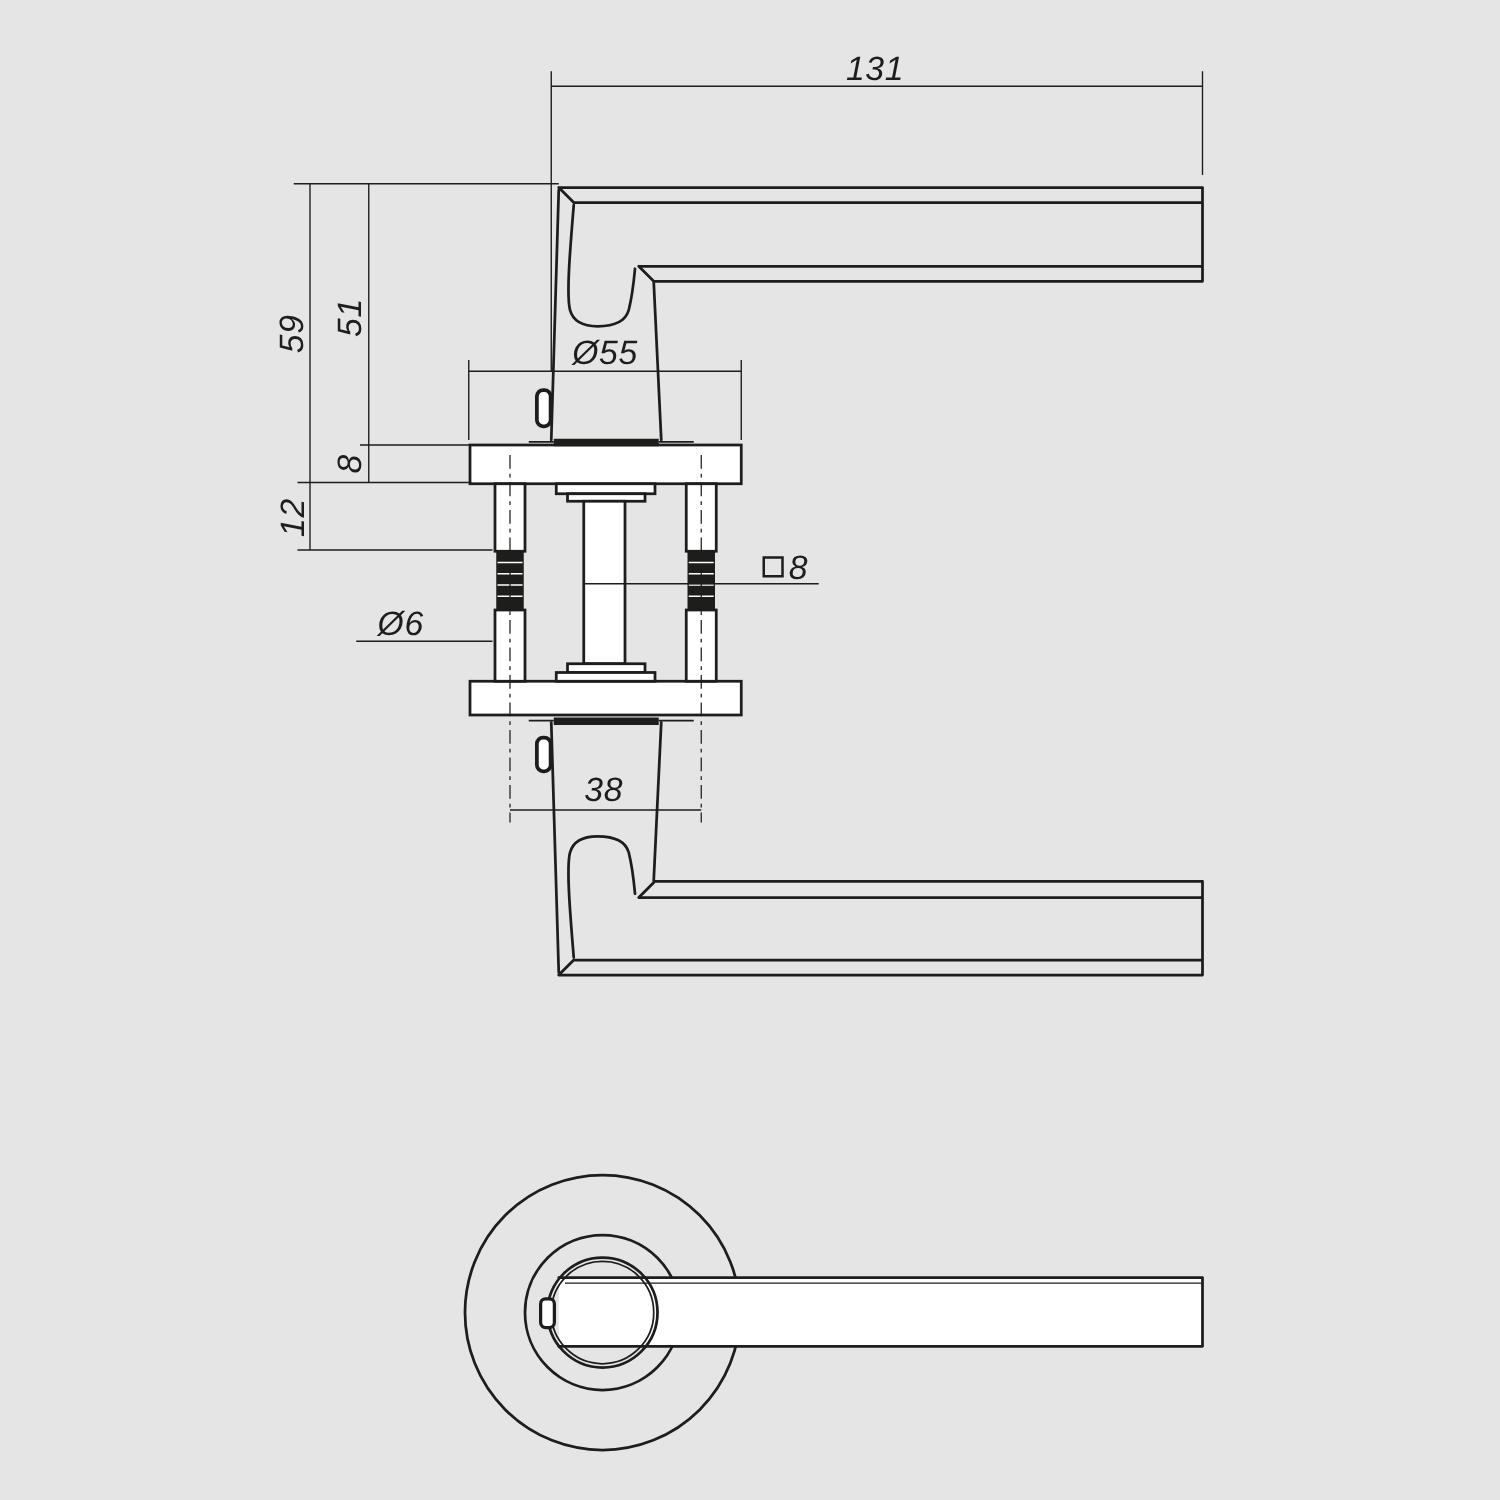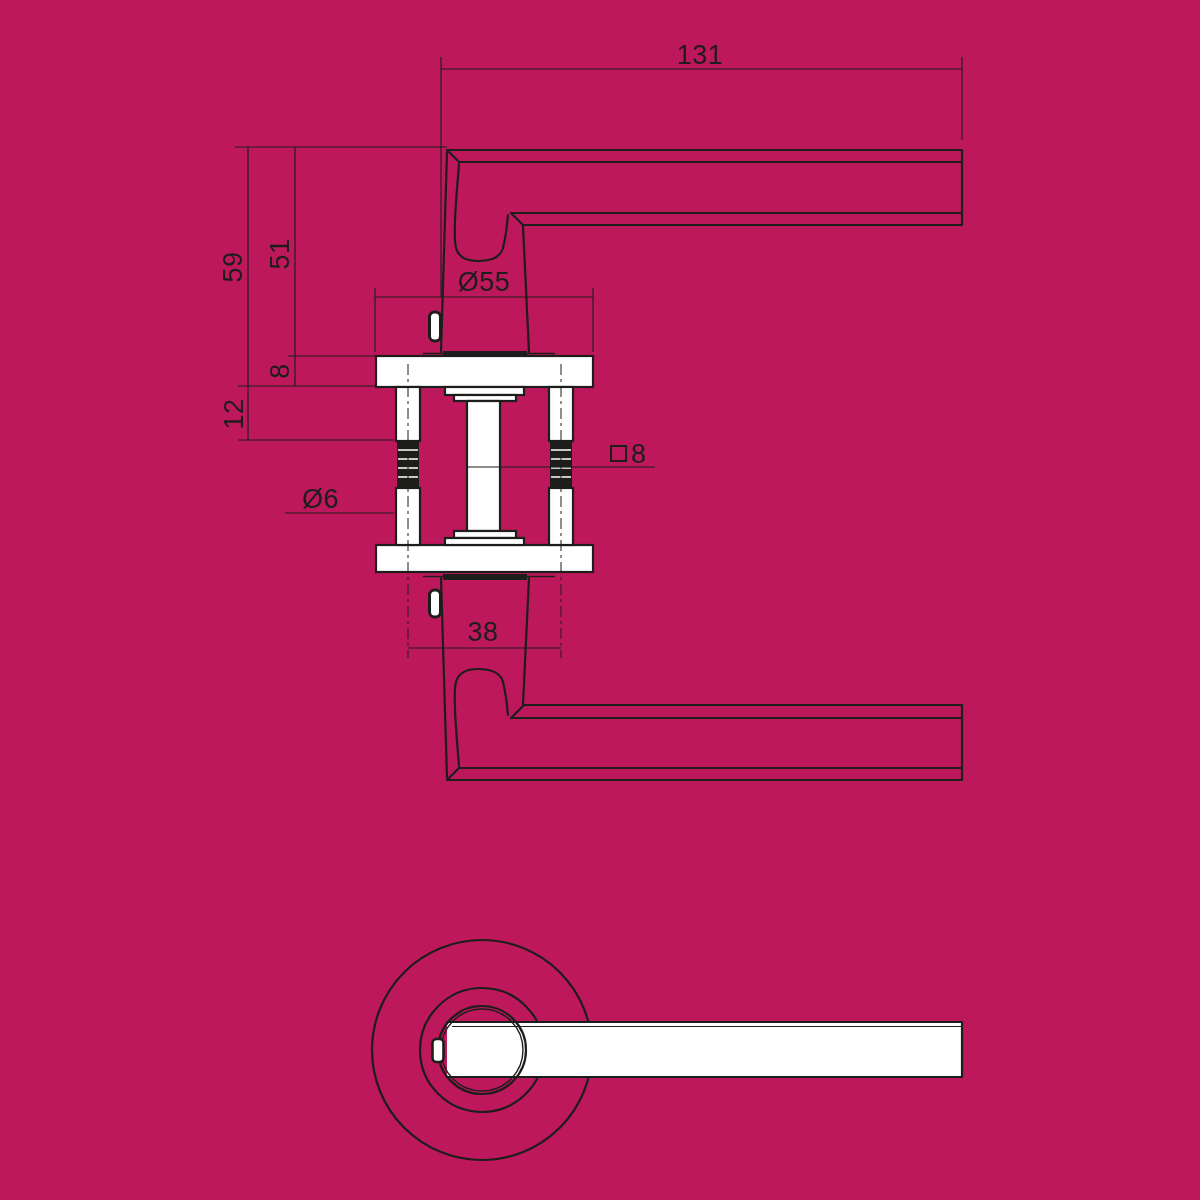--- a/index.html
+++ b/index.html
@@ -1,16 +1,16 @@
 <!DOCTYPE html>
 <html><head>
 <meta charset="utf-8">
 <style>
   html,body{margin:0;padding:0;background:#ffffff;}
-  .stage{width:1200px;height:1200px;position:relative;background:#be185d;}
+  .stage{width:1200px;height:1200px;position:relative;background:#e5e5e5;font-style:italic;}
   svg{display:block;}
   .ol{stroke:#1d1d1b;fill:none;stroke-width:2.2;stroke-linejoin:round;stroke-linecap:round;}
   .olf{stroke:#1d1d1b;fill:#ffffff;stroke-width:2.2;stroke-linejoin:miter;}
   .fillb{fill:#1d1d1b;stroke:none;}
   .whl{stroke:#ffffff;stroke-width:1.3;fill:none;}
   .dim{stroke:#1d1d1b;stroke-width:1.1;fill:none;stroke-linecap:butt;}
   .thin{stroke:#1d1d1b;stroke-width:1.5;fill:none;}
   .cline{stroke:#1d1d1b;stroke-width:1;fill:none;stroke-dasharray:11 4 3 4;}
   .dim-text{font-family:"Liberation Sans", sans-serif;font-size:27px;fill:#1d1d1b;letter-spacing:0.5px;}
 </style>

